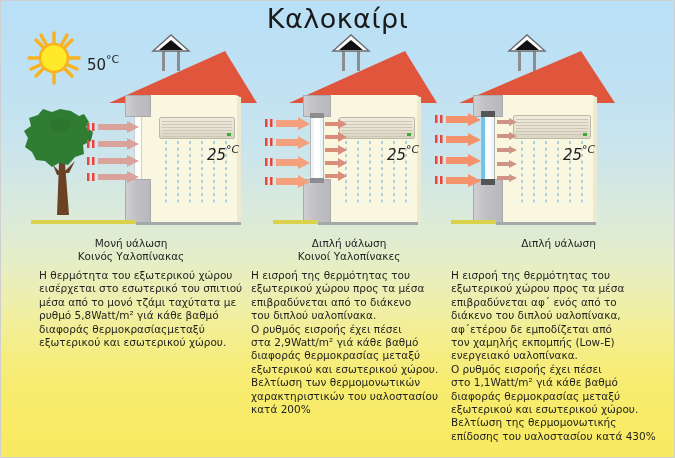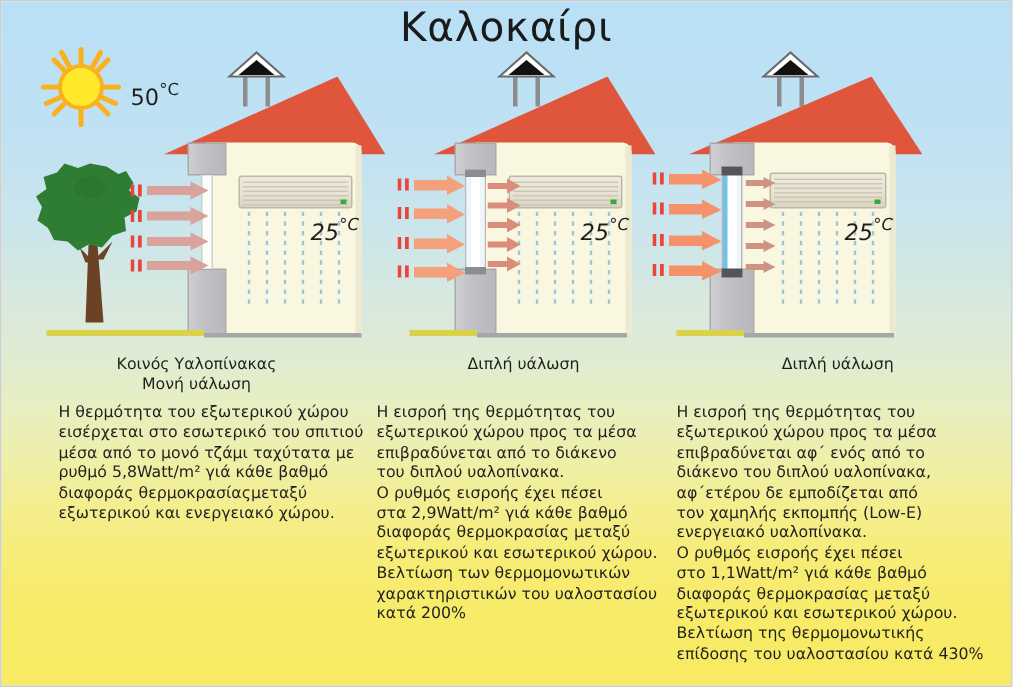--- a/index.html
+++ b/index.html
@@ -413,38 +413,39 @@
   <div class="ground-yellow" style="left:30px;top:219px;width:105px;"></div>
   <div class="ground-gray" style="left:135px;top:221px;width:105px;"></div>
 
   <div class="ground-yellow" style="left:272px;top:219px;width:45px;"></div>
   <div class="ground-gray" style="left:317px;top:221px;width:100px;"></div>
 
   <div class="ground-yellow" style="left:450px;top:219px;width:45px;"></div>
   <div class="ground-gray" style="left:495px;top:221px;width:100px;"></div>
 
   <div class="cap" style="left:20px;top:236px;width:220px;">
+    <div>Μονή υάλωση</div>
     <div>Κοινός Υαλοπίνακας</div>
-    <div>Μονή υάλωση</div>
   </div>
 
   <div class="cap" style="left:248px;top:236px;width:200px;">
     <div>Διπλή υάλωση</div>
+    <div>Κοινοί Υαλοπίνακες</div>
   </div>
 
   <div class="cap" style="left:450px;top:236px;width:215px;">
     <div>Διπλή υάλωση</div>
   </div>
 
   <div class="para" style="left:38px;top:268px;width:215px;">Η θερμότητα του εξωτερικού χώρου
 εισέρχεται στο εσωτερικό του σπιτιού
 μέσα από το μονό τζάμι ταχύτατα με
 ρυθμό 5,8Watt/m² γιά κάθε βαθμό
 διαφοράς θερμοκρασίαςμεταξύ
-εξωτερικού και ενεργειακό χώρου.</div>
+εξωτερικού και εσωτερικού χώρου.</div>
 
   <div class="para" style="left:250px;top:268px;width:200px;">Η εισροή της θερμότητας του
 εξωτερικού χώρου προς τα μέσα
 επιβραδύνεται από το διάκενο
 του διπλού υαλοπίνακα.
 Ο ρυθμός εισροής έχει πέσει
 στα 2,9Watt/m² γιά κάθε βαθμό
 διαφοράς θερμοκρασίας μεταξύ
 εξωτερικού και εσωτερικού χώρου.
 Βελτίωση των θερμομονωτικών

